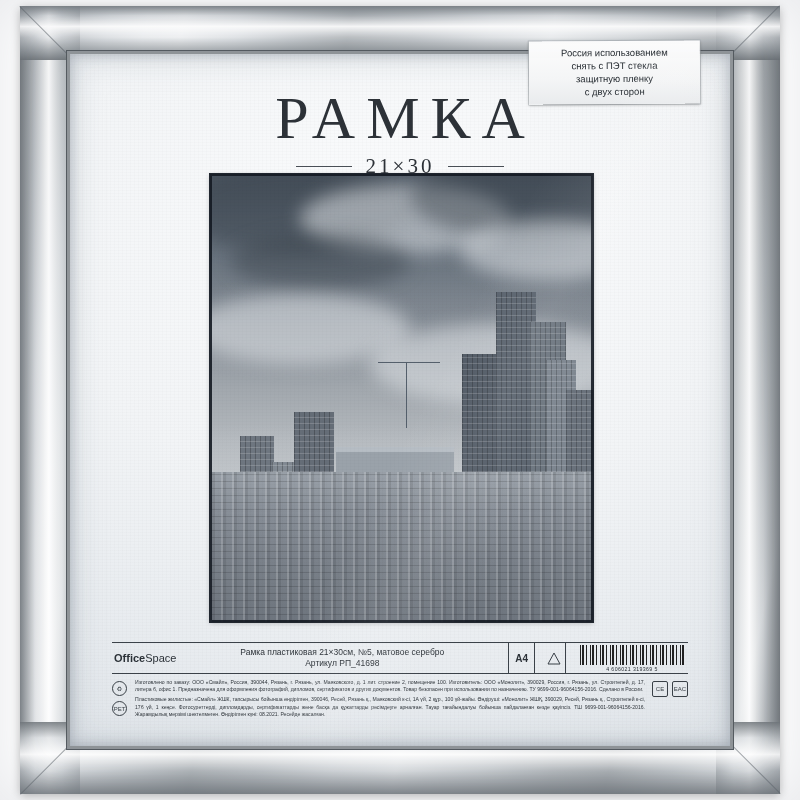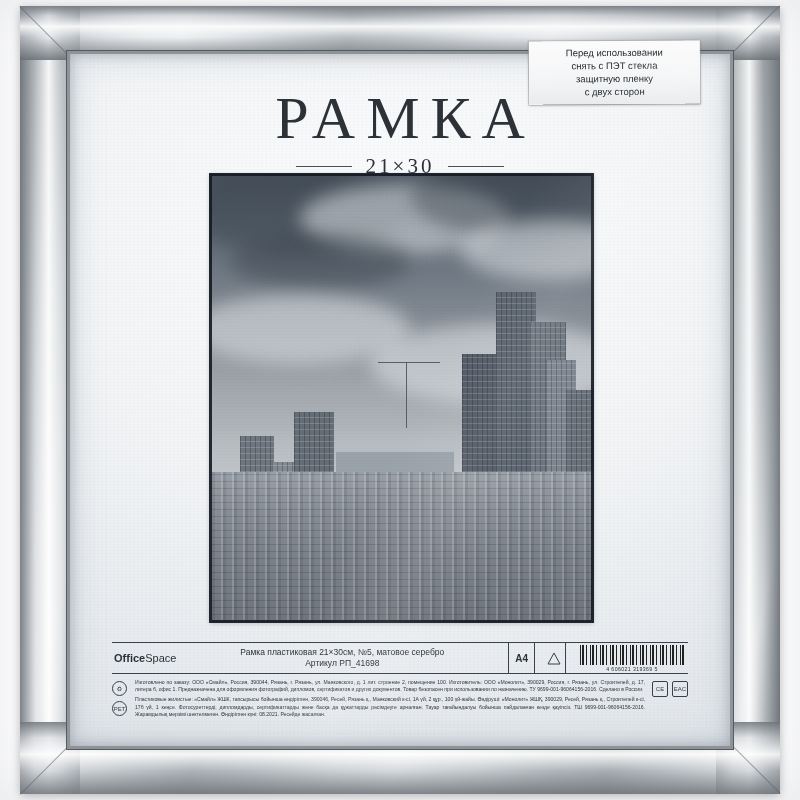--- a/index.html
+++ b/index.html
@@ -561,21 +561,21 @@
           <span class="mini-icon">CE</span>
           <span class="mini-icon">EAC</span>
         </span>
       </div>
     </div>
   </div>
 
   <div class="paper-shadow"></div>
 
   <div class="sticker">
-    <div>Перед использовании</div>
+    <div>Россия использованием</div>
     <div>снять с ПЭТ стекла</div>
     <div>защитную пленку</div>
     <div>с двух сторон</div>
   </div>
 
   <div class="glass"></div>
   <div class="vignette"></div>
 </div>
 
 </body></html>

